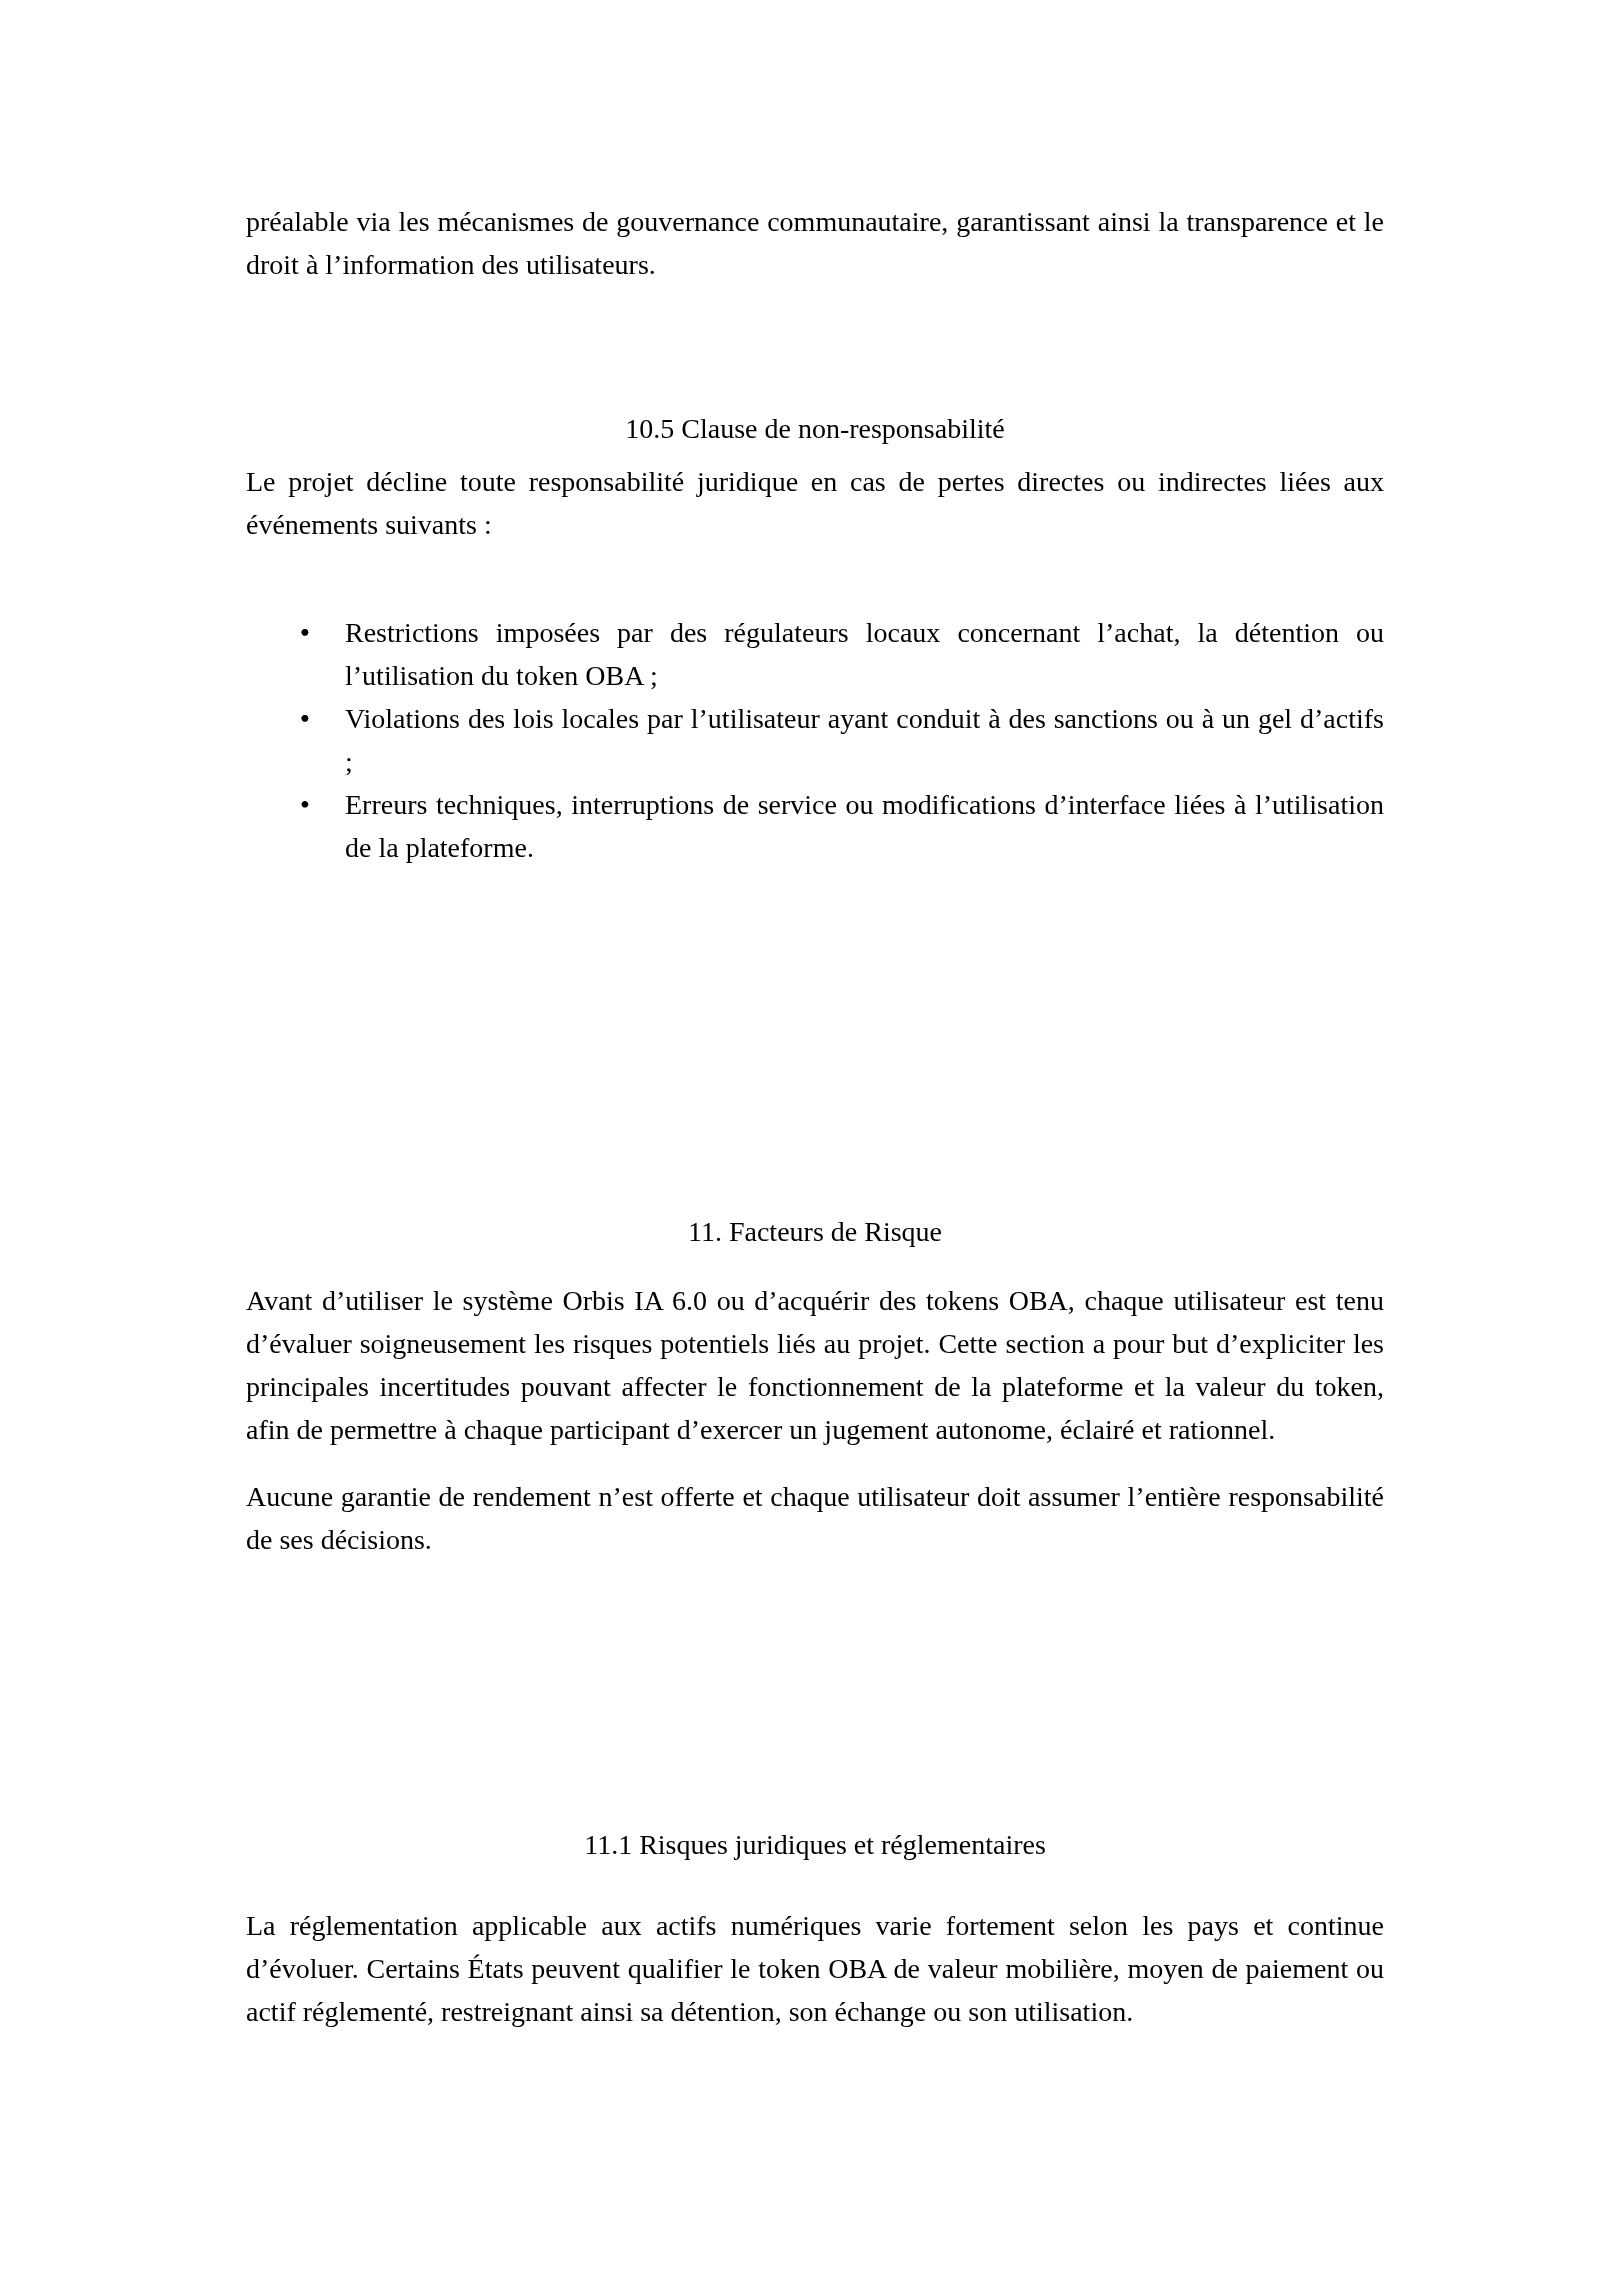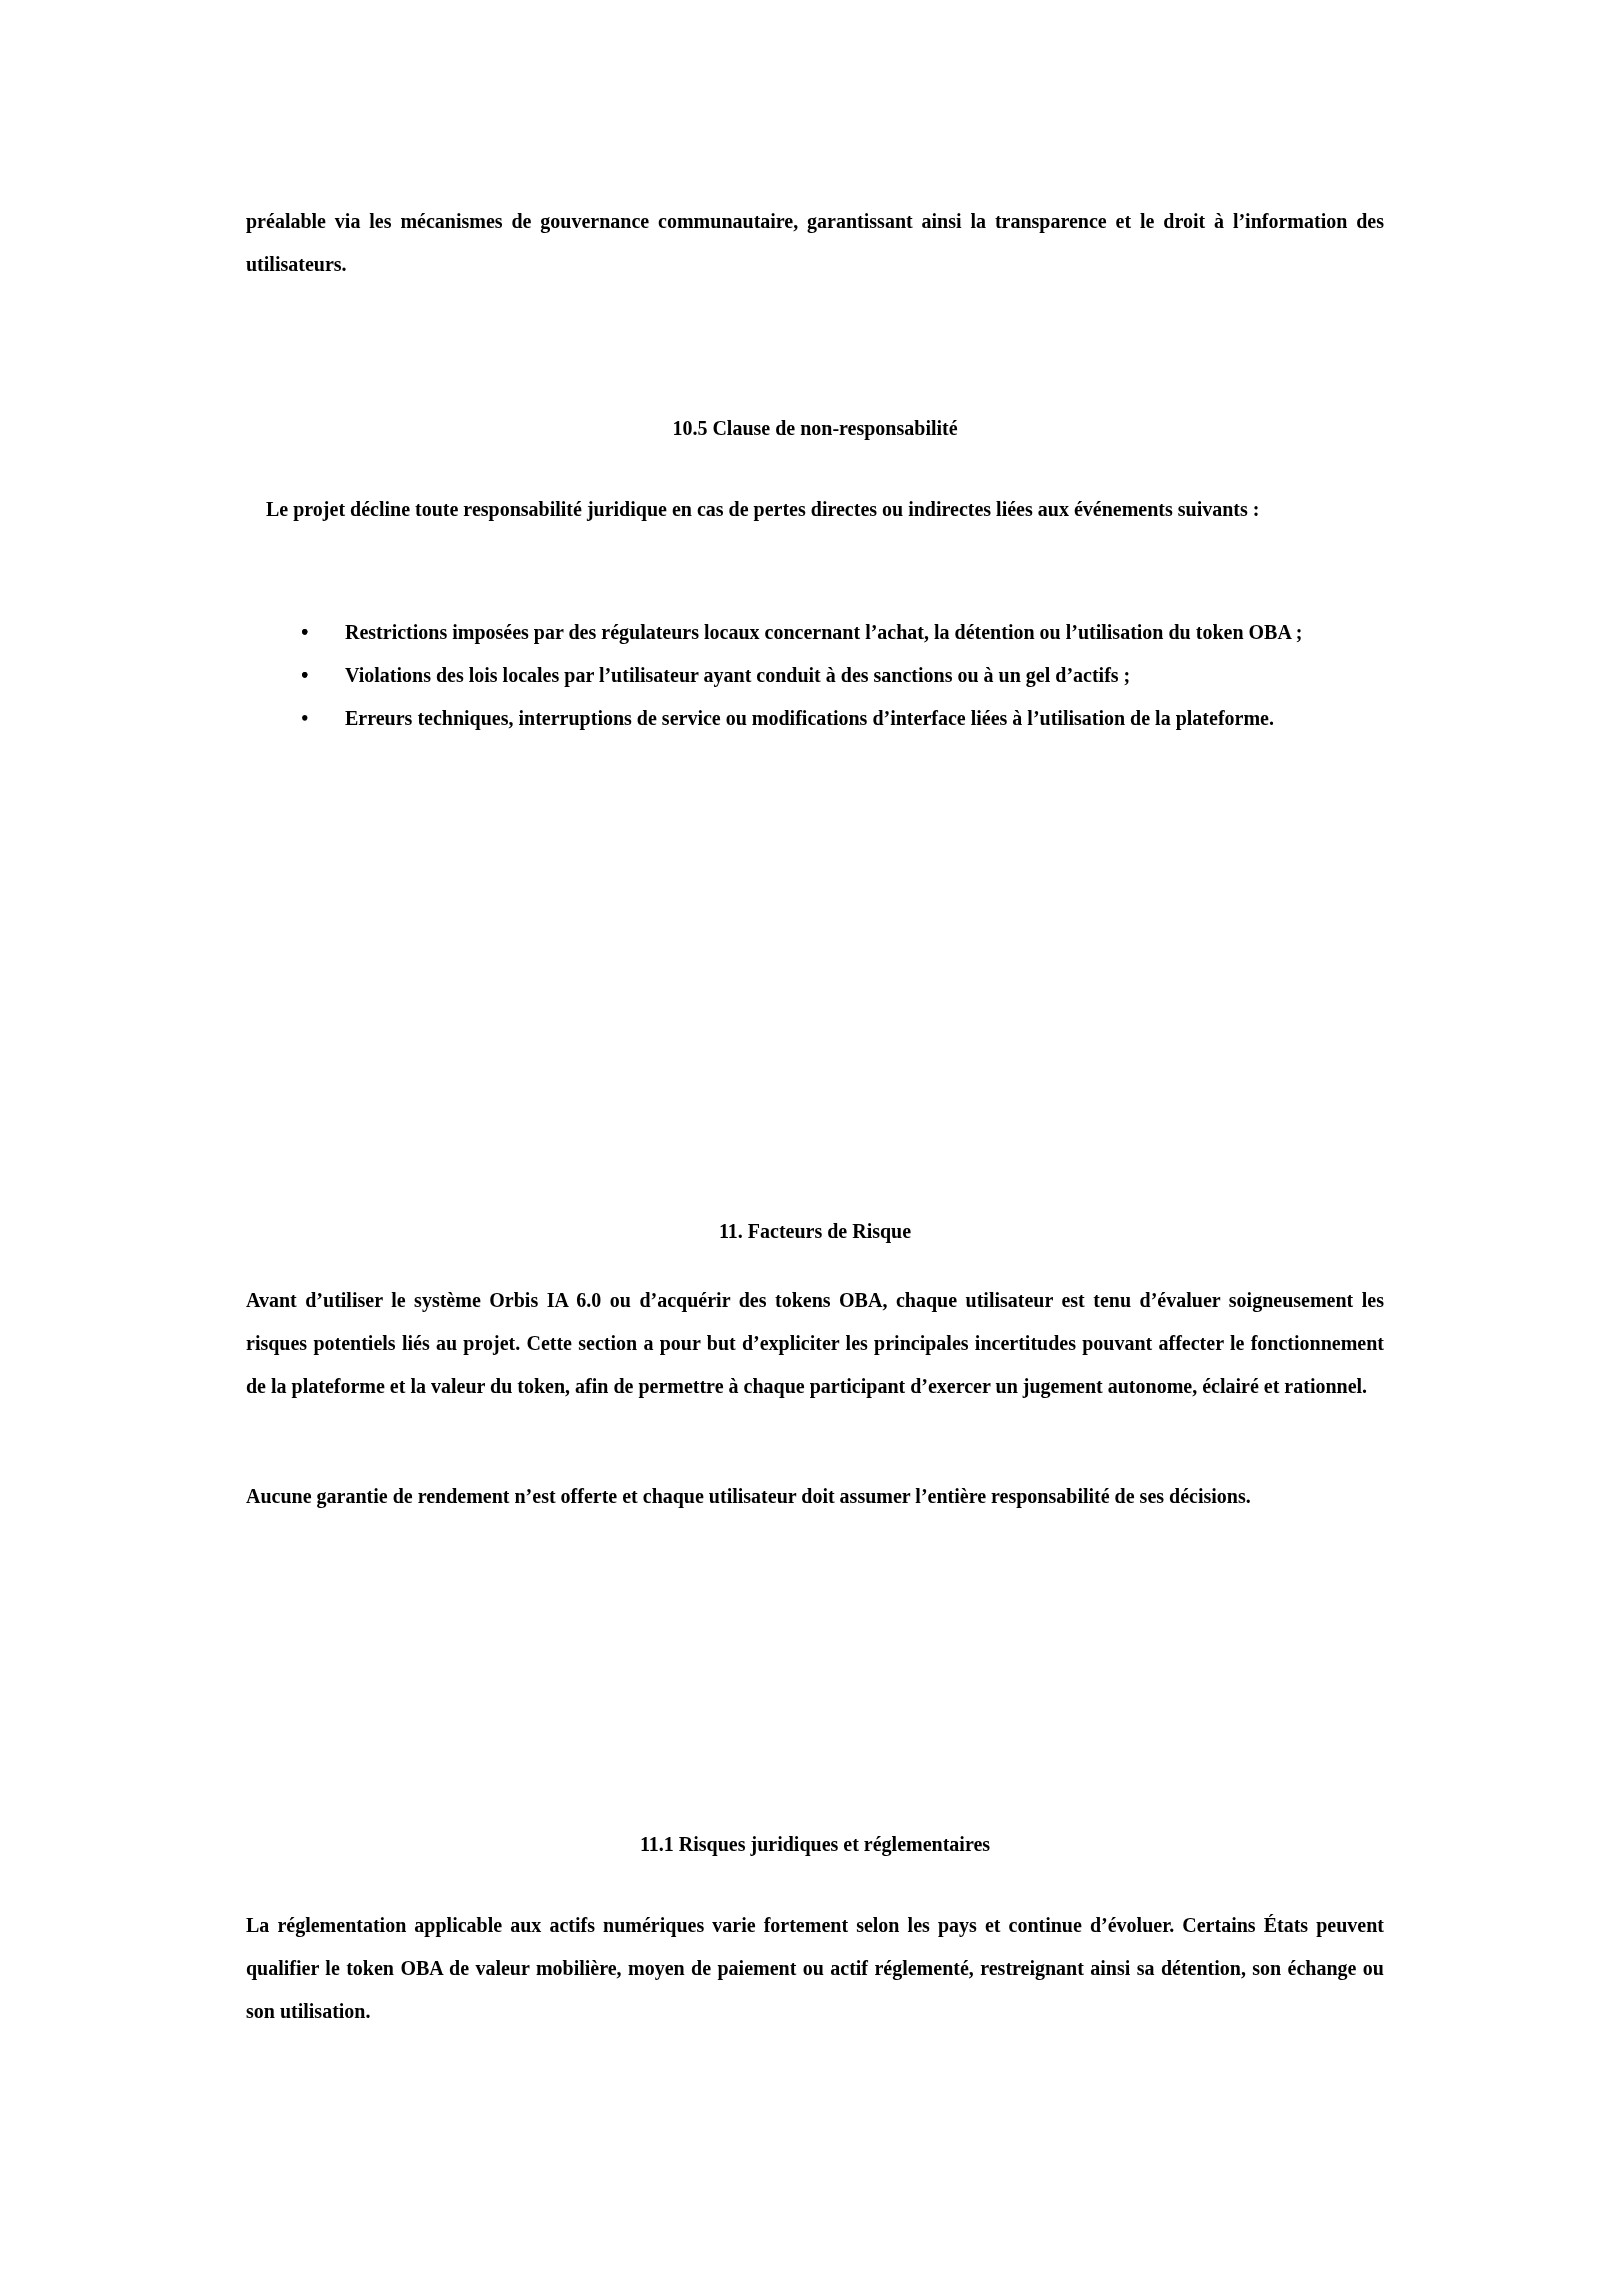--- a/index.html
+++ b/index.html
@@ -13,23 +13,23 @@
     }
     .page {
       position: absolute;
       left: 246px;
       top: 0;
       width: 1138px;
     }
     .block { position: absolute; left: 0; width: 1138px; }
     p, h2, li {
       margin: 0;
-      font-size: 20px;
+      font-size: 28px;
       line-height: 43px;
-      font-weight: bold;
+      font-weight: normal;
     }
     p.just { text-align: justify; }
     h2 { text-align: center; }
     ul.bullets {
       margin: 0;
       padding: 0;
       list-style: none;
     }
     ul.bullets li {
       position: relative;
@@ -50,21 +50,21 @@
 <div class="page">
 
   <div class="block" style="top:200px;">
     <p class="just">préalable via les mécanismes de gouvernance communautaire, garantissant ainsi la transparence et le droit à l’information des utilisateurs.</p>
   </div>
 
   <div class="block" style="top:407px;">
     <h2>10.5 Clause de non-responsabilité</h2>
   </div>
 
-  <div class="block" style="top:488px;margin-left:20px;">
+  <div class="block" style="top:460px;">
     <p class="just">Le projet décline toute responsabilité juridique en cas de pertes directes ou indirectes liées aux événements suivants :</p>
   </div>
 
   <div class="block" style="top:611px;">
     <ul class="bullets">
       <li>
         <span class="bullet">•</span>
       </li>
       <li>
         <span class="bullet">•</span>

